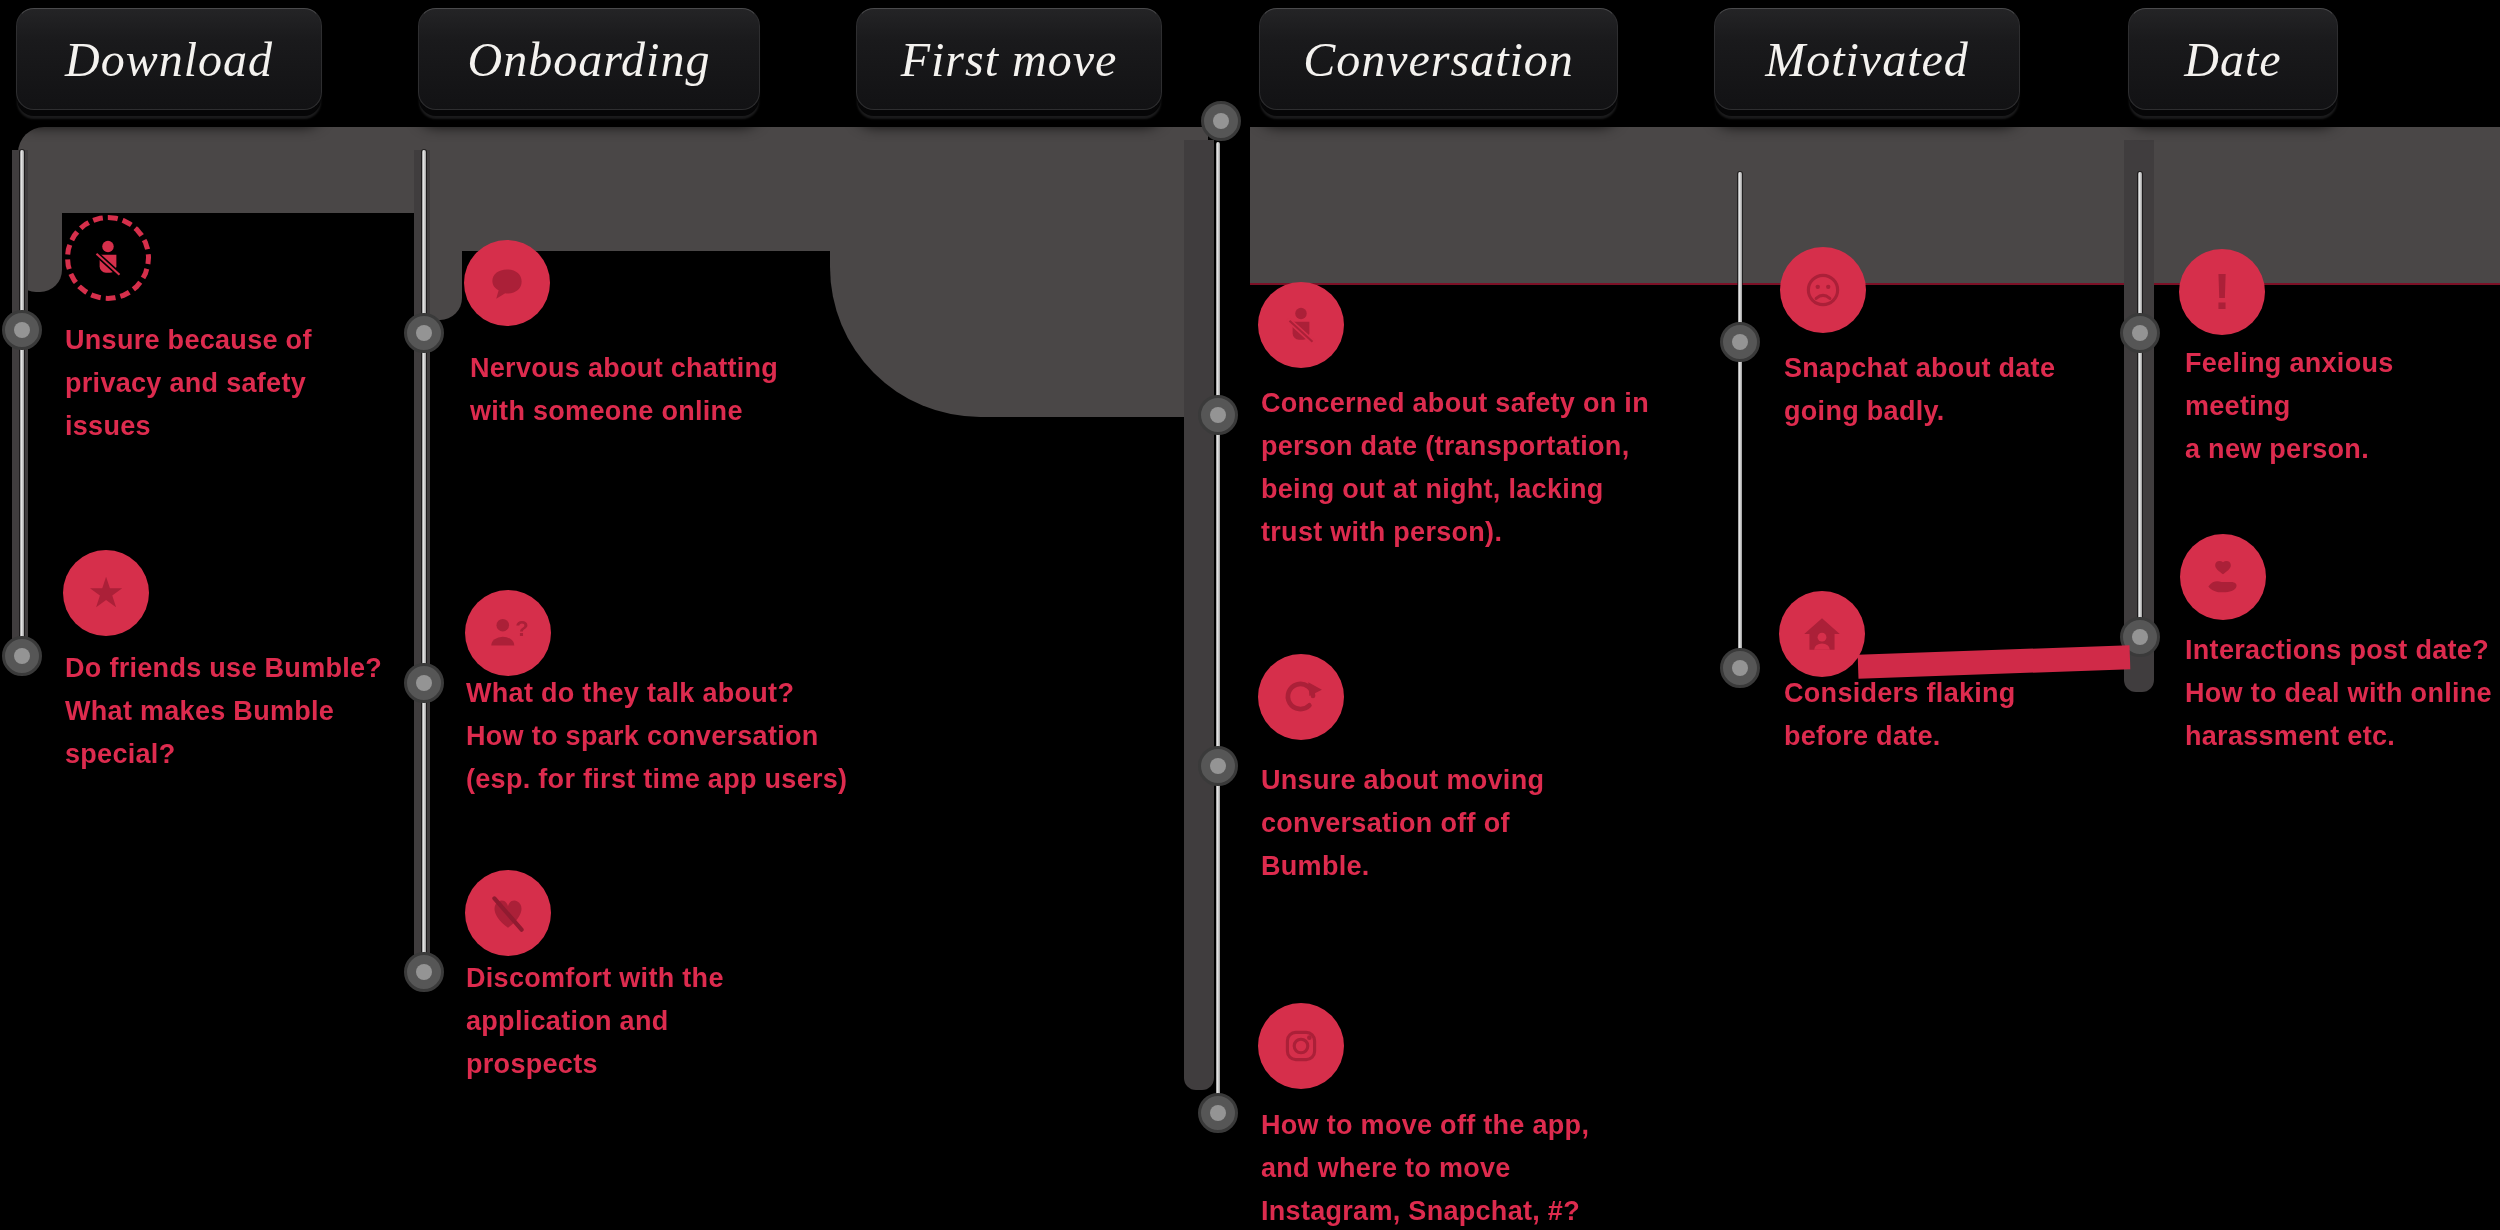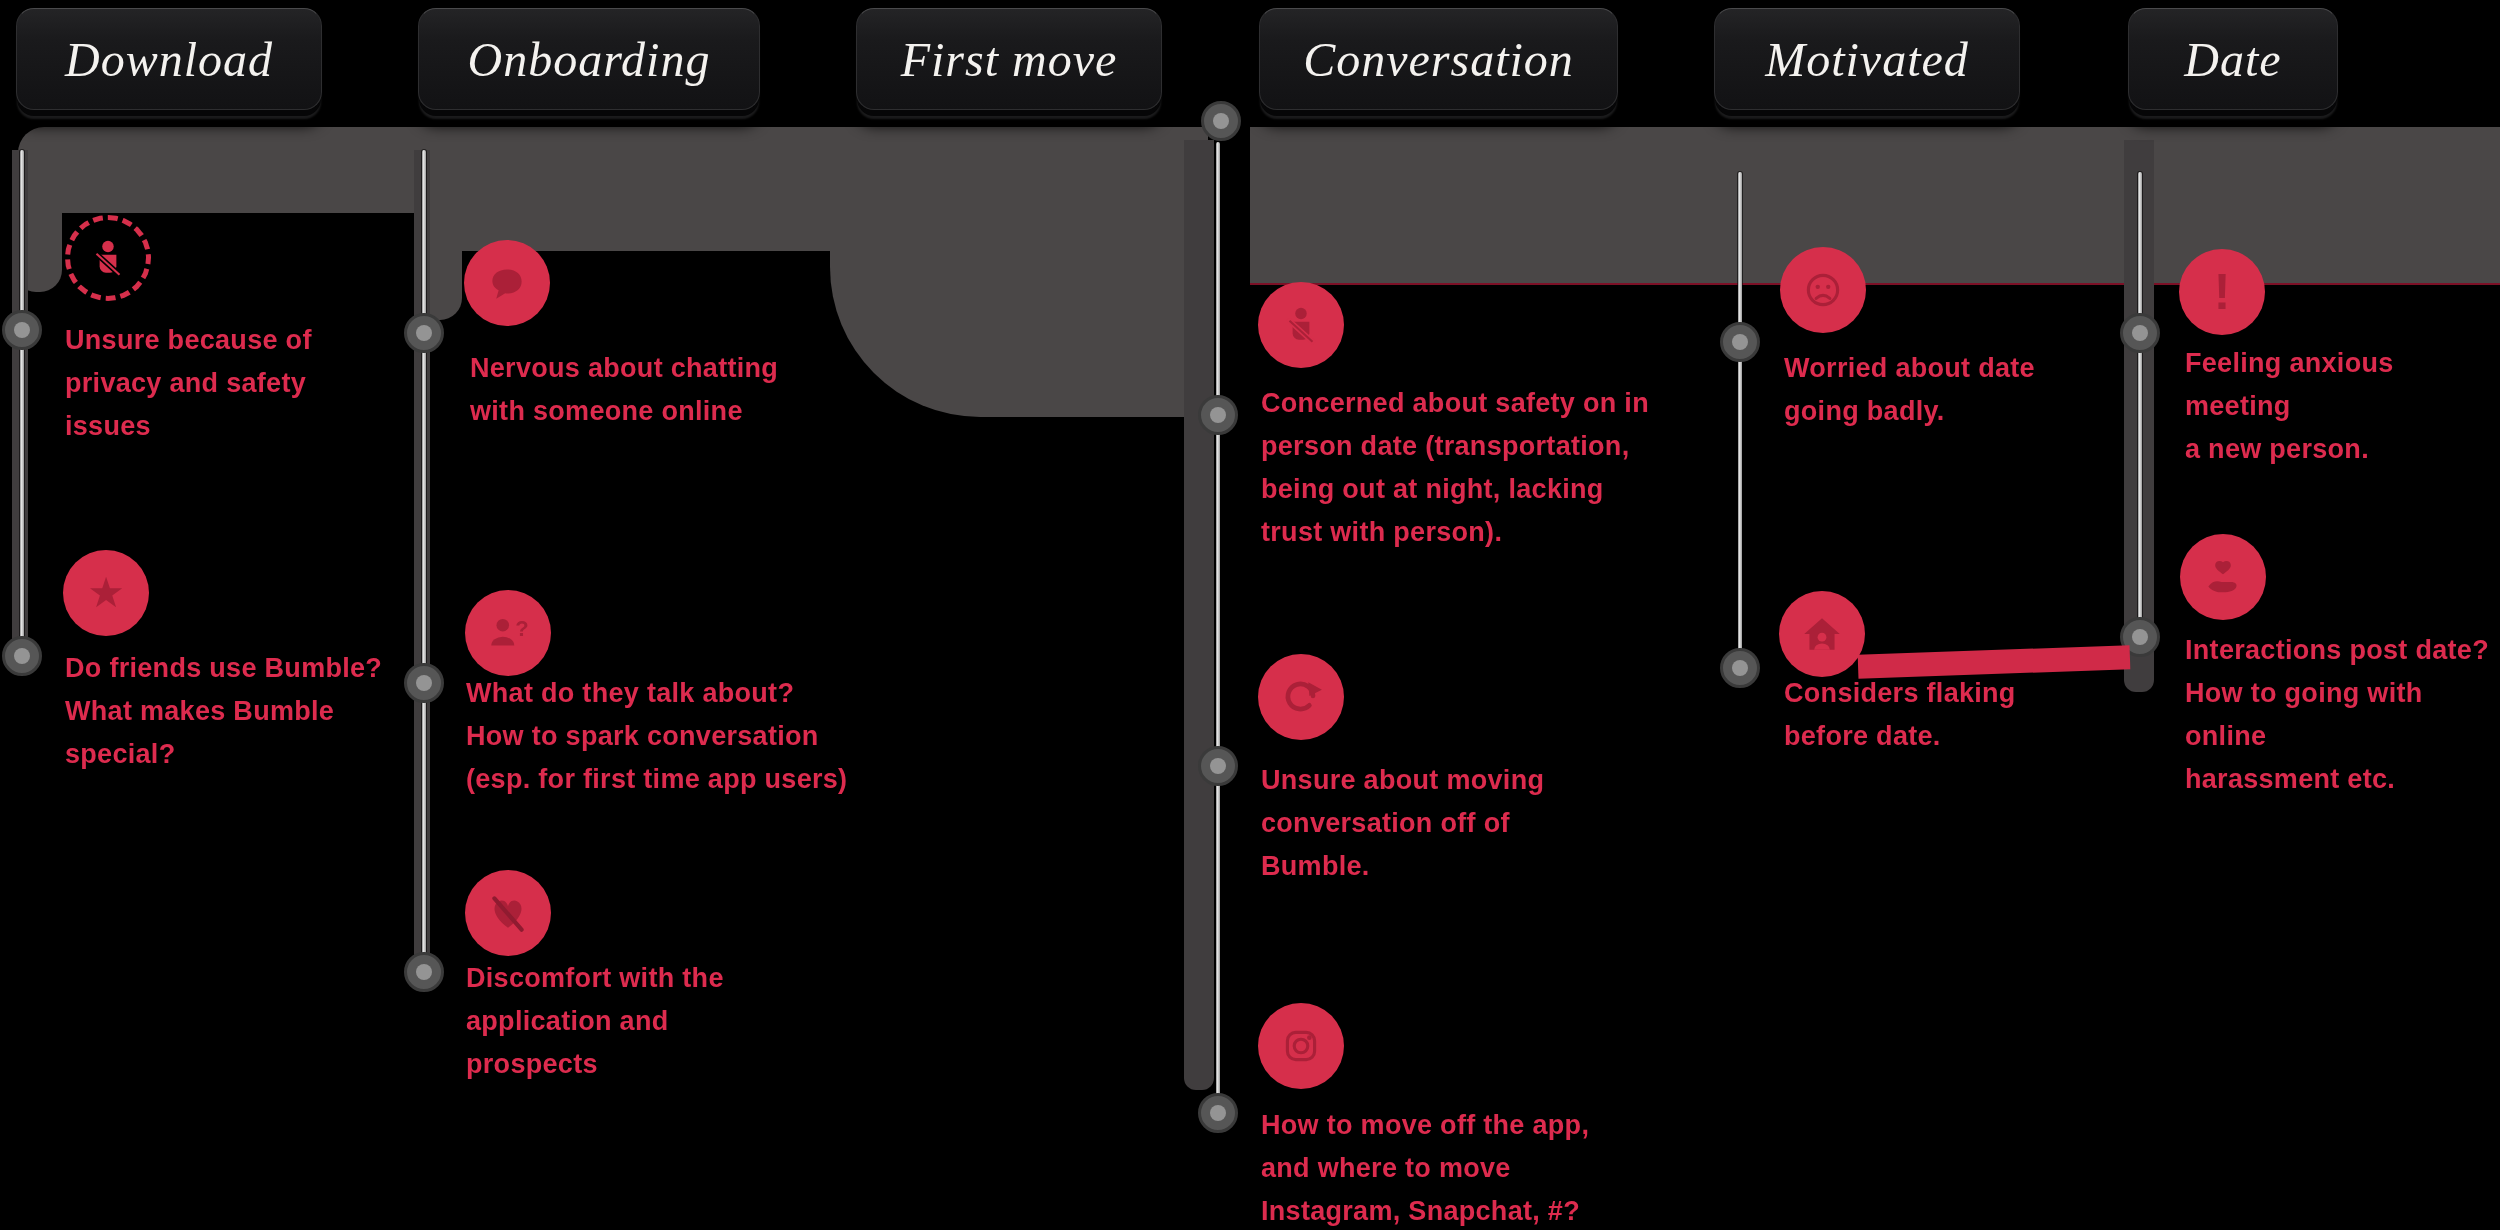--- a/index.html
+++ b/index.html
@@ -179,21 +179,21 @@
 Instagram, Snapchat, #?</div>
 
   <div class="pin" style="left:1780px;top:247px;">
     <svg viewBox="0 0 44 44">
       <circle class="glyph-stroke" cx="22" cy="22" r="14" stroke-width="3"></circle>
       <circle class="glyph" cx="17" cy="19" r="2.1"></circle>
       <circle class="glyph" cx="27" cy="19" r="2.1"></circle>
       <path class="glyph-stroke" d="M15.5 30 Q22 24.5 28.5 30" stroke-width="3" stroke-linecap="round"></path>
     </svg>
   </div>
-  <div class="note" style="left:1784px;top:347px;">Worried about date
+  <div class="note" style="left:1784px;top:347px;">Snapchat about date
 going badly.</div>
 
   <div class="pin" style="left:1779px;top:591px;">
     <svg viewBox="0 0 44 44">
       <path class="glyph" d="M22 7 L39 22 H34 V37 H10 V22 H5 Z"></path>
       <circle class="cutout" cx="22" cy="25" r="4.2"></circle>
       <path class="cutout" d="M14.5 37 a7.5 6 0 0 1 15 0 z"></path>
     </svg>
   </div>
   <div class="note" style="left:1784px;top:672px;">Considers flaking
@@ -205,16 +205,16 @@
   <div class="note" style="left:2185px;top:342px;">Feeling anxious meeting
 a new person.</div>
 
   <div class="pin" style="left:2180px;top:534px;">
     <svg viewBox="0 0 44 44">
       <path class="glyph" d="M22 8 c-3 -2.5 -7.5 -1 -7.5 2.8 c0 3.2 3.7 5.8 7.5 8.6 c3.8 -2.8 7.5 -5.4 7.5 -8.6 C29.5 7 25 5.5 22 8 z"></path>
       <path class="glyph" d="M8 31 c4 -5.5 8.5 -5.5 12.5 -4.3 h9 c4.3 0 6.3 2.2 5.2 4.8 c-1.2 3.1 -6.3 5.2 -12.5 5.2 c-6.2 0 -11.2 -1.6 -14.2 -5.7 z"></path>
     </svg>
   </div>
   <div class="note" style="left:2185px;top:629px;">Interactions post date?
-How to going with online
+How to deal with online
 harassment etc.</div>
 
 </div>
 
 </body></html>

